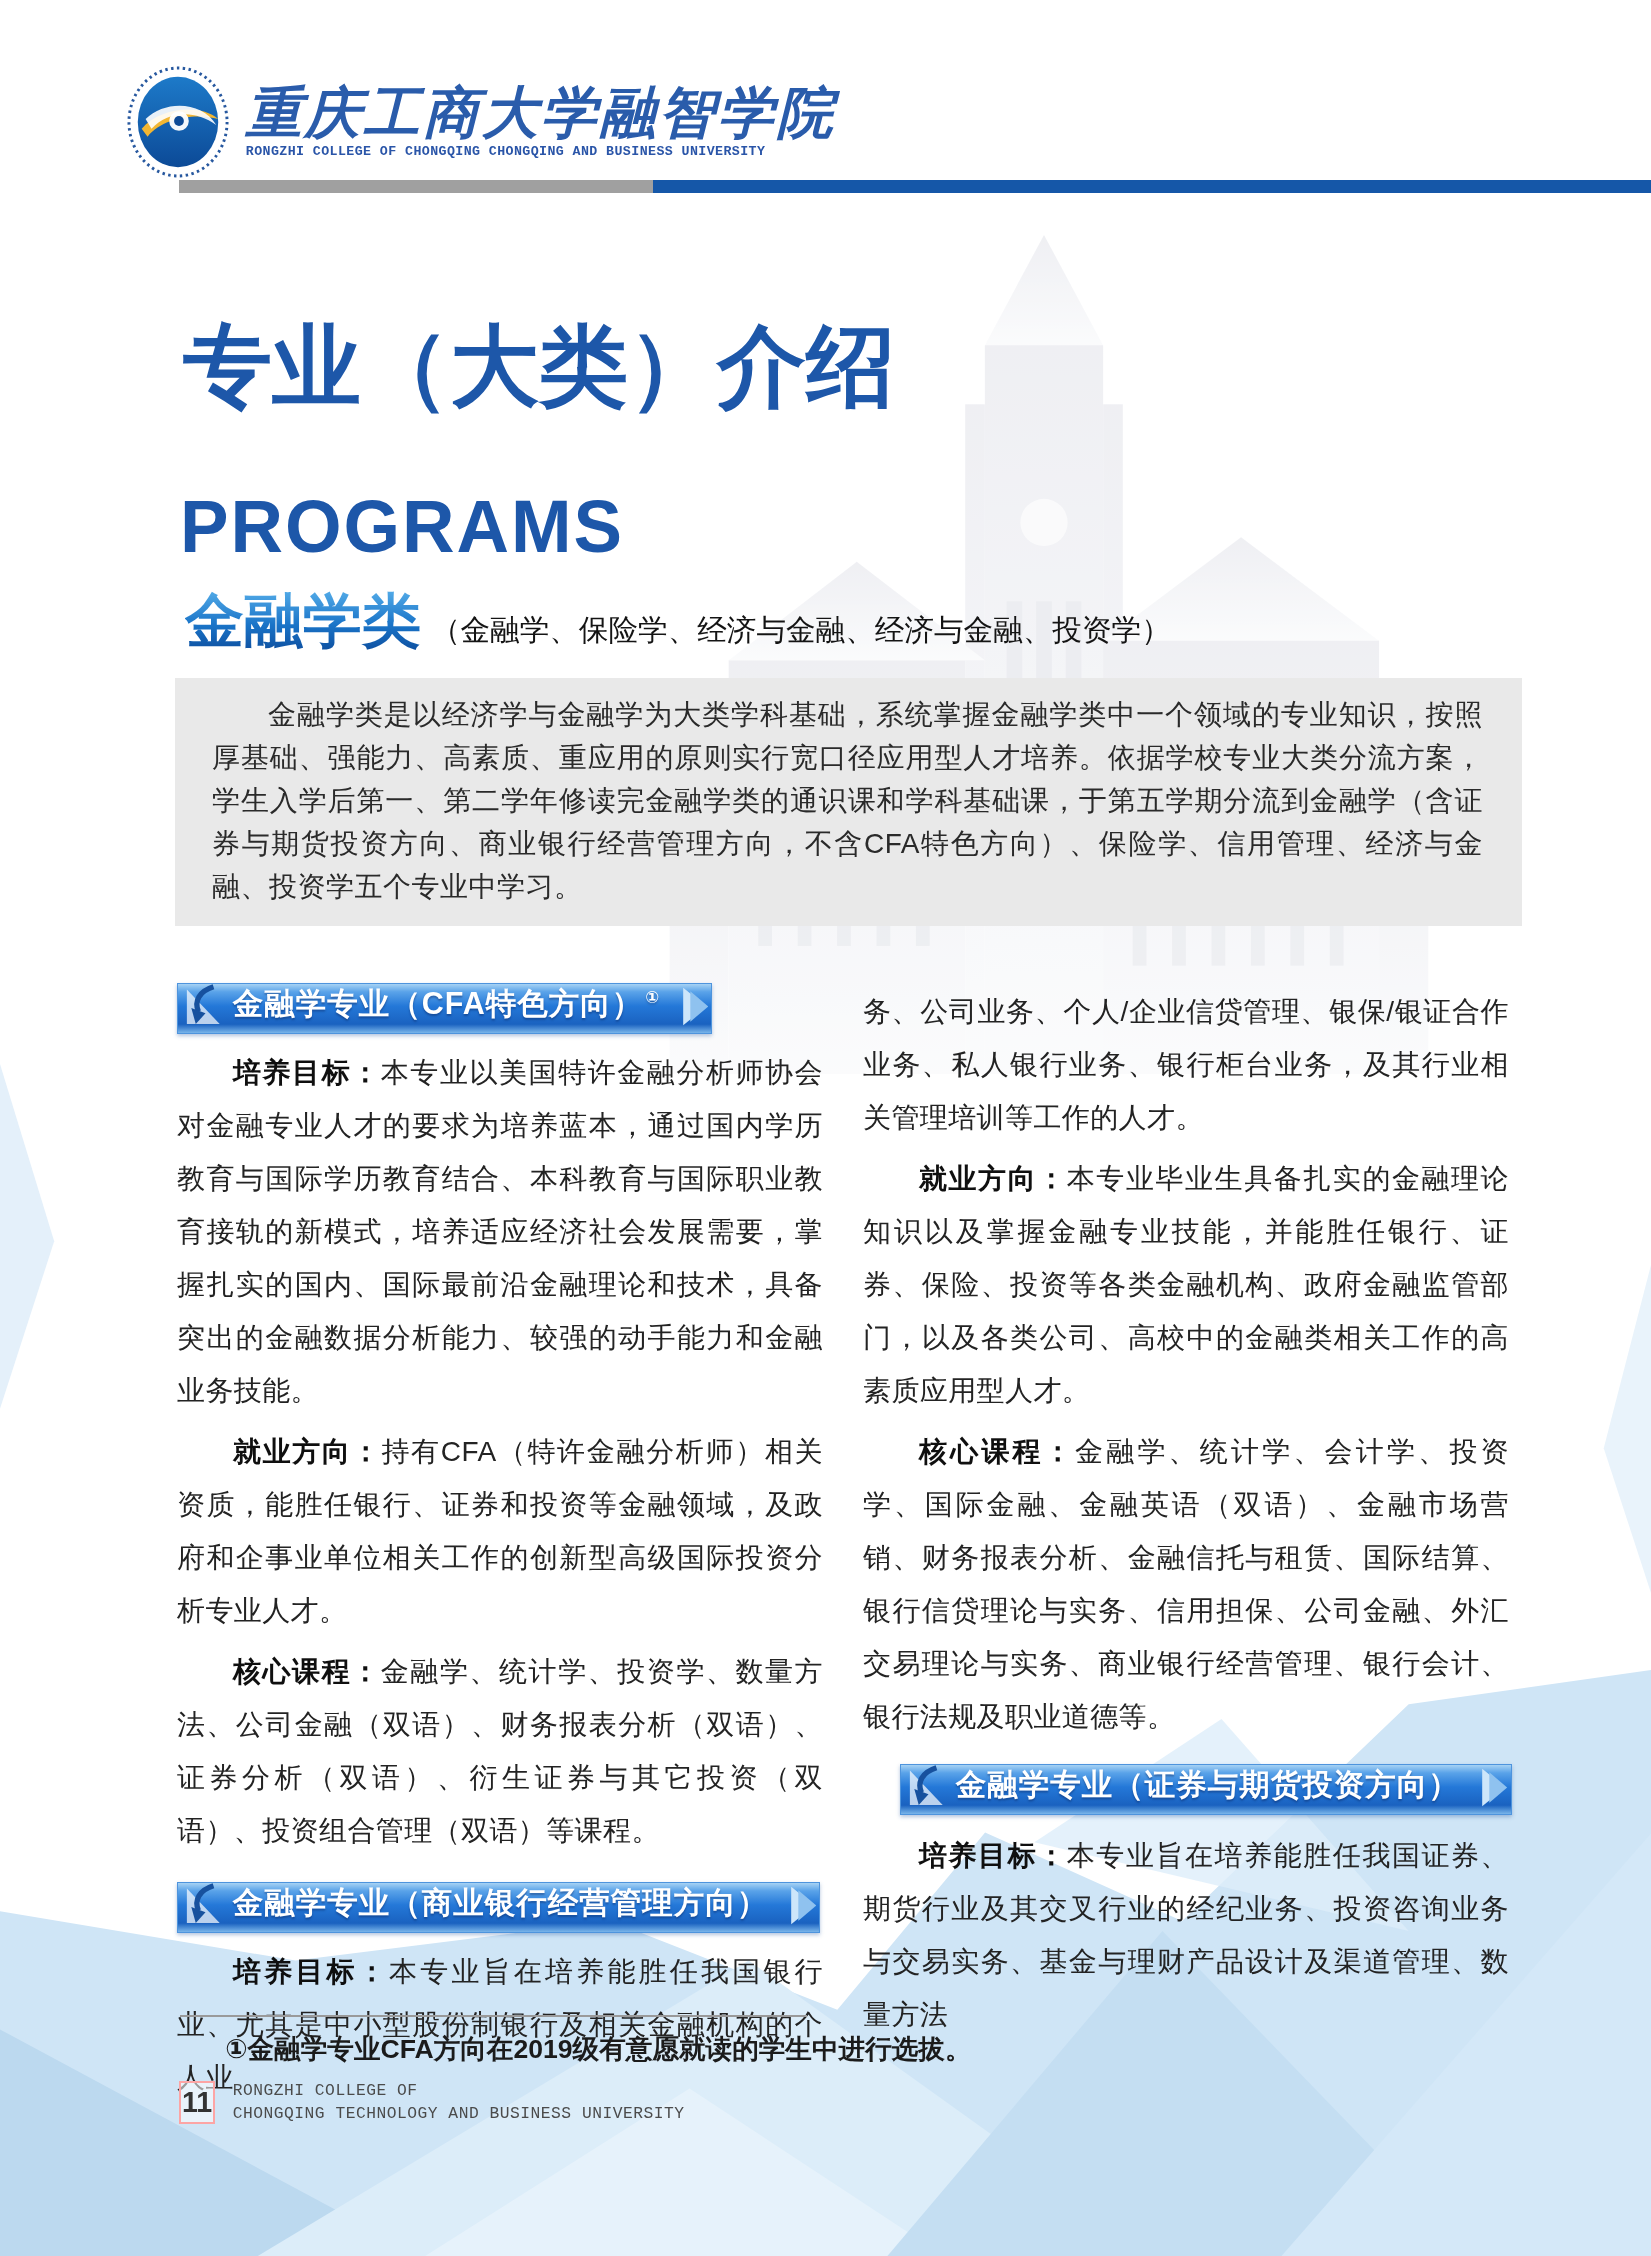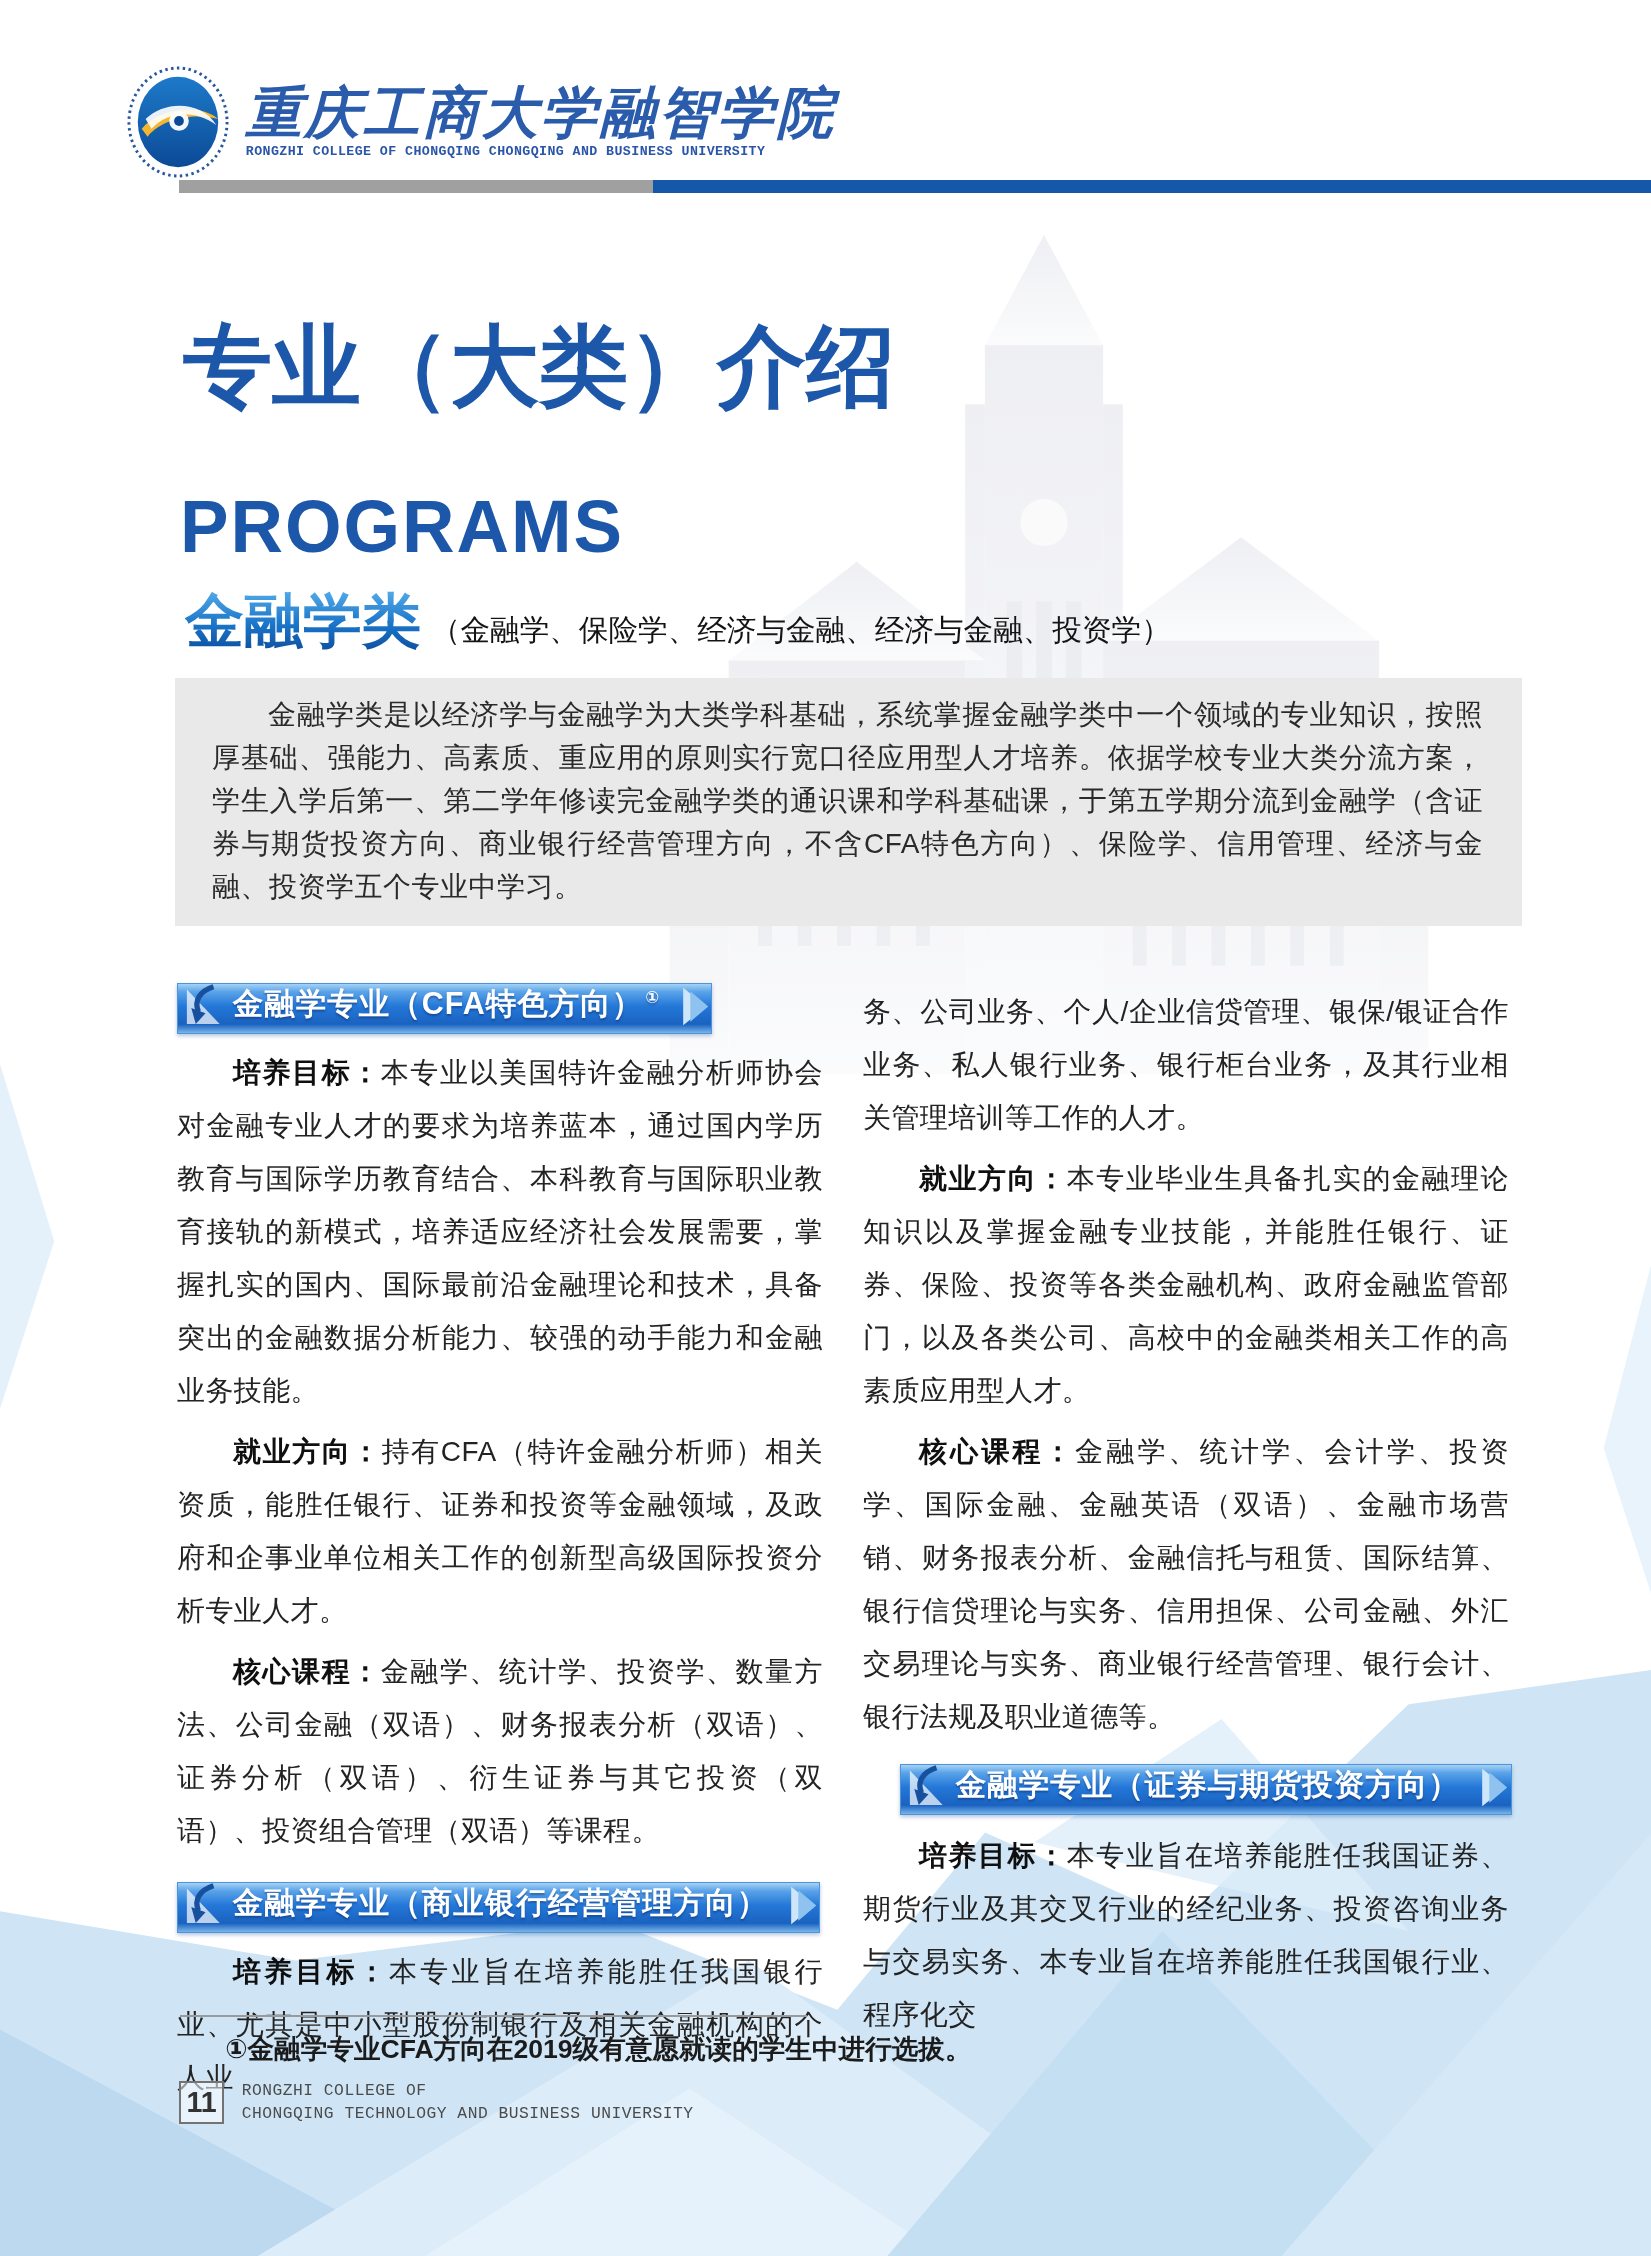--- a/index.html
+++ b/index.html
@@ -79,21 +79,21 @@
   .banner-sup{font-size:16.7px;vertical-align:super;line-height:0;margin-left:2px;}
   .banner-chevron{position:absolute;right:3px;top:2px;height:41px;width:27.6px;}
   
   .footnote-rule{position:absolute;left:180px;top:2015px;width:627px;height:2px;background:#9a9a9a;}
   .footnote{
     position:absolute;left:225px;top:2031px;font-size:26.6px;font-weight:bold;color:#1b1b1b;white-space:nowrap;
   }
   
   .footer{position:absolute;left:179px;top:2080px;display:flex;align-items:center;}
   .page-num{
-    width:45px;height:43px;border:2px solid #737373;box-sizing:border-box;
+    width:36px;height:43px;border:2px solid #fca5a5;box-sizing:border-box;
     display:flex;align-items:center;justify-content:center;
     font-size:28.6px;font-weight:bold;color:#333;background:rgba(255,255,255,.55);
   }
   .footer-college{
     margin-left:17.7px;font-family:"Liberation Mono","DejaVu Sans Mono",monospace;
     font-size:16.3px;line-height:22.7px;color:#4b4b4b;letter-spacing:0.5px;white-space:nowrap;
   }
 </style>
 </head>
 <body>
@@ -227,21 +227,21 @@
         <svg class="banner-icon" viewBox="0 0 44 46">
           <polygon points="1,45 1,6 38,45" fill="rgba(255,255,255,.7)"></polygon>
           <path d="M31 3 C 15 8, 9 19, 14 31" stroke="#17519e" stroke-width="6" fill="none"></path>
           <polygon points="6,27 22,33 11,45" fill="#17519e"></polygon>
         </svg>
         <span class="banner-text">金融学专业（证券与期货投资方向）</span>
         <svg class="banner-chevron" viewBox="0 0 30 46">
           <polygon points="2,2 28,23 2,44" fill="#cde6fa"></polygon>
           <polygon points="10,6 30,23 10,40" fill="#8fc2ef"></polygon>
         </svg>
-      </div><p class="body indent"><b>培养目标：</b><span>本专业旨在培养能胜任我国证券、期货行业及其交叉行业的经纪业务、投资咨询业务与交易实务、本专业旨在培养能胜任我国银行业、程序化交</span></p></div>
+      </div><p class="body indent"><b>培养目标：</b><span>本专业旨在培养能胜任我国证券、期货行业及其交叉行业的经纪业务、投资咨询业务与交易实务、基金与理财产品设计及渠道管理、数量方法</span></p></div>
 
   <div class="footnote-rule"></div>
   <div class="footnote">①金融学专业CFA方向在2019级有意愿就读的学生中进行选拔。</div>
 
   <div class="footer">
     <div class="page-num">11</div>
     <div class="footer-college">
       <div>RONGZHI COLLEGE OF</div>
       <div>CHONGQING TECHNOLOGY AND BUSINESS UNIVERSITY</div>
     </div>

